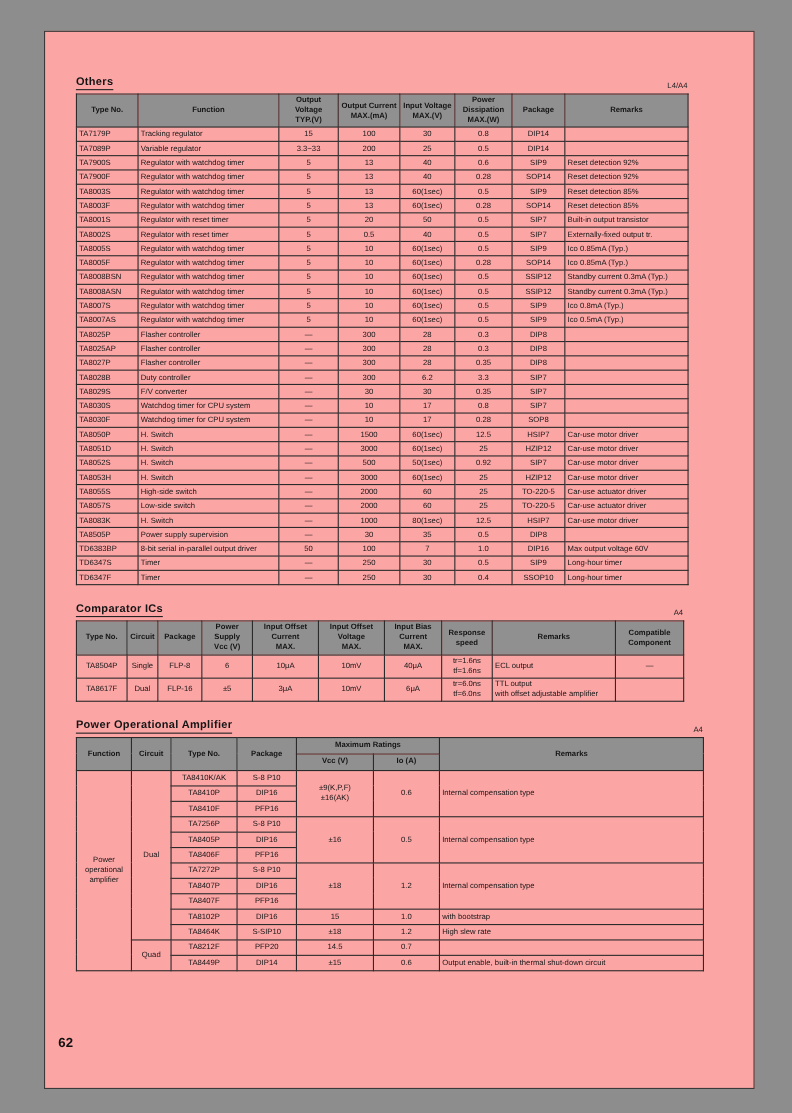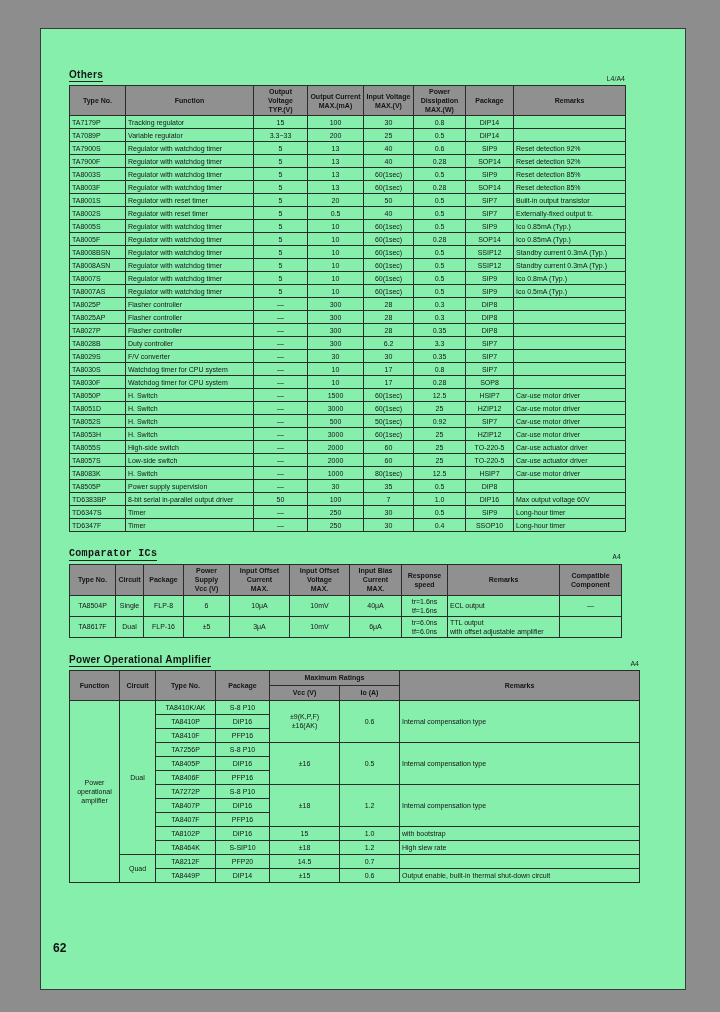--- a/index.html
+++ b/index.html
@@ -4,21 +4,21 @@
 <style>
   html,body{margin:0;padding:0;}
   body{
     width:720px;height:1012px;overflow:hidden;
     background:#8d8d8d;
     font-family:"Liberation Sans","DejaVu Sans",sans-serif;
     color:#151515;
   }
   .page{
     position:absolute;left:40px;top:28px;width:646px;height:962px;
-    background:#86efac;border:1px solid #3a3a3a;box-sizing:border-box;
+    background:#fca5a5;border:1px solid #3a3a3a;box-sizing:border-box;
     padding:40px 26px 0 28px;
   }
   .section{margin-bottom:16px;}
   .section-head{display:flex;justify-content:space-between;align-items:flex-end;margin-bottom:3px;}
   .title{
     margin:0;font-size:10px;font-weight:bold;letter-spacing:.3px;
     border-bottom:1px solid #222;display:inline-block;padding-bottom:1px;
   }
   .corner{font-size:7px;color:#222;}
   table{border-collapse:collapse;table-layout:fixed;background:transparent;border:1px solid #1c1c1c;}
@@ -407,21 +407,21 @@
             <td>30</td>
             <td>0.4</td>
             <td>SSOP10</td>
             <td>Long-hour timer</td>
           </tr>
         </tbody>
       </table>
   </div>
 
   <div class="section">
-    <div class="section-head" style="width:552px;font-family:Liberation Mono, monospace;">
+    <div class="section-head" style="width:552px;">
       <h2 class="title">Comparator ICs</h2>
       <span class="corner">A4</span>
     </div>
     <table class="t-comp">
       <colgroup>
         <col style="width:46px">
           <col style="width:28px">
           <col style="width:40px">
           <col style="width:46px">
         <col style="width:60px">

